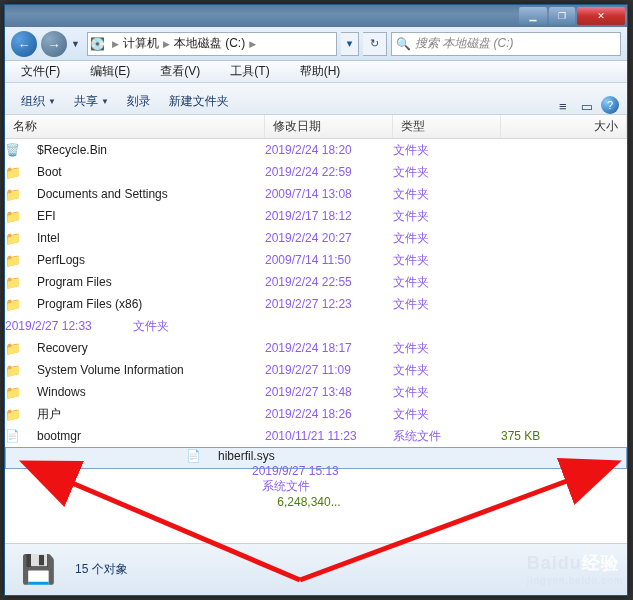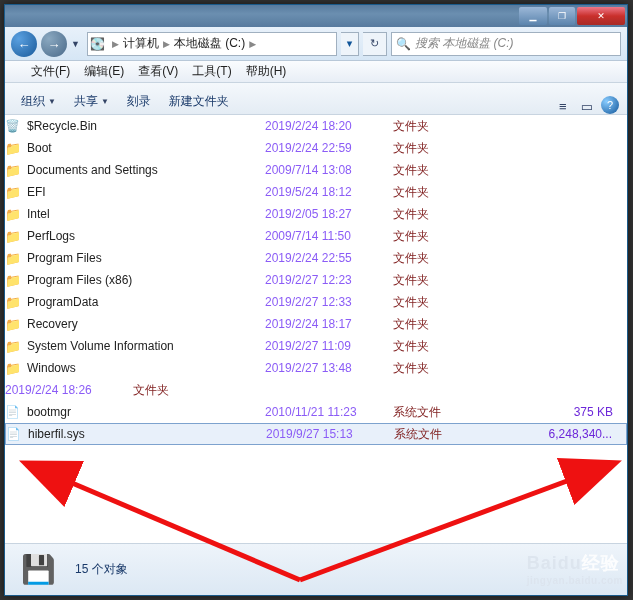--- a/index.html
+++ b/index.html
@@ -14,38 +14,38 @@
   .navbtn { width:26px; height:26px; border-radius:50%; background: radial-gradient(circle at 30% 30%, #5aa0e0, #1a5a9a); display:flex; align-items:center; justify-content:center; color:#fff; font-size:13px; }
   .navbtn.fwd { background: radial-gradient(circle at 30% 30%, #8aa8c0, #4a6a8a); }
   .navdrop { width:12px; color:#346; font-size:9px;}
   .breadcrumb { flex:1; height:24px; background:#fff; border:1px solid #a0b0c0; display:flex; align-items:center; font-size:12px; color:#222; }
   .bc-icon { width:20px; display:flex; align-items:center; justify-content:center; }
   .bc-sep { color:#888; padding:0 4px; font-size:9px;}
   .bc-refresh { width:24px; height:24px; background:#eef4fa; border:1px solid #a0b0c0; border-left:none; display:flex; align-items:center; justify-content:center; color:#346; font-size:11px;}
   .bc-dd { width:18px; height:24px; background:#eef4fa; border:1px solid #a0b0c0; border-left:none; display:flex; align-items:center; justify-content:center; color:#159; font-size:11px;}
   .searchbox { width:230px; height:24px; background:#fff; border:1px solid #a0b0c0; display:flex; align-items:center; padding:0 4px; font-size:12px; color:#888; font-style:italic; gap:4px;}
   .searchbox .sicon{color:#346;font-style:normal;font-size:12px;}
-  .menubar { height:22px; background: linear-gradient(#fafcfe,#e8eef6); border-bottom:1px solid #c8d4e0; display:flex; align-items:flex-start; padding:0 20px; font-size:12px; color:#222; gap:2px;}
+  .menubar { height:22px; background: linear-gradient(#fafcfe,#e8eef6); border-bottom:1px solid #c8d4e0; display:flex; align-items:flex-start; padding:0 10px; font-size:12px; color:#222; gap:18px;}
   .menubar span{padding:2px 6px;}
   .toolbar { height:32px; background: linear-gradient(#f4f8fc,#e4ecf4); border-bottom:1px solid #c8d4e0; display:flex; align-items:flex-end; padding:0 8px; font-size:12px; color:#1a3a6a; gap:2px;}
   .toolbar .tbtn{padding:4px 8px; display:flex; align-items:center; gap:3px;}
   .toolbar .tdd{font-size:8px;color:#346;}
   .toolbar .spacer{flex:1;}
   .toolbar .viewopt{color:#346;font-size:13px;padding:0 6px;}
   .toolbar .help{width:18px;height:18px;border-radius:50%;background:radial-gradient(circle at 30% 30%,#8cf,#159);color:#fff;font-size:11px;display:flex;align-items:center;justify-content:center;}
   .headers { height:24px; background: linear-gradient(#fdfdfd,#f0f0f0); border-bottom:1px solid #d8d8d8; display:flex; align-items:center; font-size:12px; color:#333;}
   .headers .col{padding:0 8px; border-right:1px solid #e4e4e4; height:100%; display:flex; align-items:center;}
   .c-name{width:260px;} .c-date{width:128px;} .c-type{width:108px;} .c-size{flex:1; justify-content:flex-end; padding-right:14px;}
   .filelist { height: 390px; overflow:hidden; font-size:12px; color:#222; background:#fff;}
   .row { height:22px; display:flex; align-items:center;}
-  .row.sel { border:1px solid #7da2ce; background:#e8f0fa; height:22px;}
-  .row .c-name{display:flex;align-items:center;gap:6px;}
+  .row.sel { border:1px solid #7da2ce; background:#e8f0fa; height:22px;flex-direction:column;}
+  .row .c-name{display:flex;align-items:center;gap:16px;}
   .row .c-date{color:#8b5cf6;}
-  .row .c-type{color:#7f1d1d;}
-  .row .c-size{color:#6d28d9;text-align:right;}
+  .row .c-type{color:#8b5cf6;}
+  .row .c-size{color:#4d7c0f;text-align:left;}
   .ficon{width:16px;height:16px;display:inline-flex;align-items:center;justify-content:center;font-size:13px;}
   .ficon.folder::before{content:"📁";}
   .ficon.bin::before{content:"🗑️";font-size:12px;}
   .ficon.file::before{content:"📄";font-size:12px;}
   .statusbar { position:absolute; bottom:0; left:0; right:0; height:52px; background: linear-gradient(#eef4fa,#dce8f4); border-top:1px solid #c8d4e0; display:flex; align-items:center; padding:0 12px; font-size:12px; color:#1a3a6a; gap:14px;}
   .statusbar .drvicon{width:44px;height:36px;display:flex;align-items:center;justify-content:center;font-size:28px;}
   
   .arrows{position:absolute;pointer-events:none;}
   
   .watermark{position:absolute;right:10px;bottom:14px;font-size:18px;color:#dce4ee;font-weight:bold;letter-spacing:1px;font-family:Arial;opacity:0.9;}
@@ -100,20 +100,26 @@
         <span class="tdd">▼</span>
       </div>
     <div class="tbtn">刻录</div>
     <div class="tbtn">新建文件夹</div>
     <div class="spacer"></div>
     <div class="viewopt">≡</div>
     <div class="viewopt">▭</div>
     <div class="help">?</div>
   </div>
 
+  <div class="headers">
+    <div class="col c-name">名称</div>
+    <div class="col c-date">修改日期</div>
+    <div class="col c-type">类型</div>
+    <div class="col c-size">大小</div>
+  </div>
 
   <div class="filelist" id="filelist">
       <div class="row">
         <div class="col c-name">
           <span class="ficon bin"></span>
           <span>$Recycle.Bin</span>
         </div>
         <div class="col c-date">2019/2/24 18:20</div>
         <div class="col c-type">文件夹</div>
         <div class="col c-size"></div>
@@ -134,30 +140,30 @@
         </div>
         <div class="col c-date">2009/7/14 13:08</div>
         <div class="col c-type">文件夹</div>
         <div class="col c-size"></div>
       </div>
       <div class="row">
         <div class="col c-name">
           <span class="ficon folder"></span>
           <span>EFI</span>
         </div>
-        <div class="col c-date">2019/5/24 18:12</div>
+        <div class="col c-date">2019/2/17 18:12</div>
         <div class="col c-type">文件夹</div>
         <div class="col c-size"></div>
       </div>
       <div class="row">
         <div class="col c-name">
           <span class="ficon folder"></span>
           <span>Intel</span>
         </div>
-        <div class="col c-date">2019/2/05 18:27</div>
+        <div class="col c-date">2019/2/24 20:27</div>
         <div class="col c-type">文件夹</div>
         <div class="col c-size"></div>
       </div>
       <div class="row">
         <div class="col c-name">
           <span class="ficon folder"></span>
           <span>PerfLogs</span>
         </div>
         <div class="col c-date">2009/7/14 11:50</div>
         <div class="col c-type">文件夹</div>
@@ -175,24 +181,20 @@
       <div class="row">
         <div class="col c-name">
           <span class="ficon folder"></span>
           <span>Program Files (x86)</span>
         </div>
         <div class="col c-date">2019/2/27 12:23</div>
         <div class="col c-type">文件夹</div>
         <div class="col c-size"></div>
       </div>
       <div class="row">
-        <div class="col c-name">
-          <span class="ficon folder"></span>
-          <span>ProgramData</span>
-        </div>
         <div class="col c-date">2019/2/27 12:33</div>
         <div class="col c-type">文件夹</div>
         <div class="col c-size"></div>
       </div>
       <div class="row">
         <div class="col c-name">
           <span class="ficon folder"></span>
           <span>Recovery</span>
         </div>
         <div class="col c-date">2019/2/24 18:17</div>
@@ -211,20 +213,24 @@
       <div class="row">
         <div class="col c-name">
           <span class="ficon folder"></span>
           <span>Windows</span>
         </div>
         <div class="col c-date">2019/2/27 13:48</div>
         <div class="col c-type">文件夹</div>
         <div class="col c-size"></div>
       </div>
       <div class="row">
+        <div class="col c-name">
+          <span class="ficon folder"></span>
+          <span>用户</span>
+        </div>
         <div class="col c-date">2019/2/24 18:26</div>
         <div class="col c-type">文件夹</div>
         <div class="col c-size"></div>
       </div>
       <div class="row">
         <div class="col c-name">
           <span class="ficon file"></span>
           <span>bootmgr</span>
         </div>
         <div class="col c-date">2010/11/21 11:23</div>

